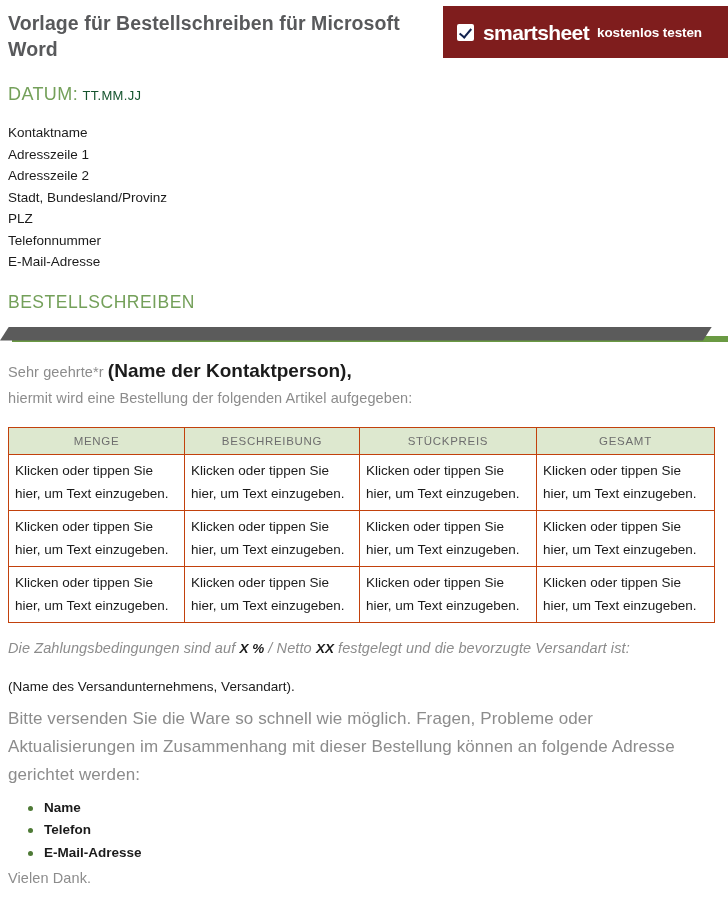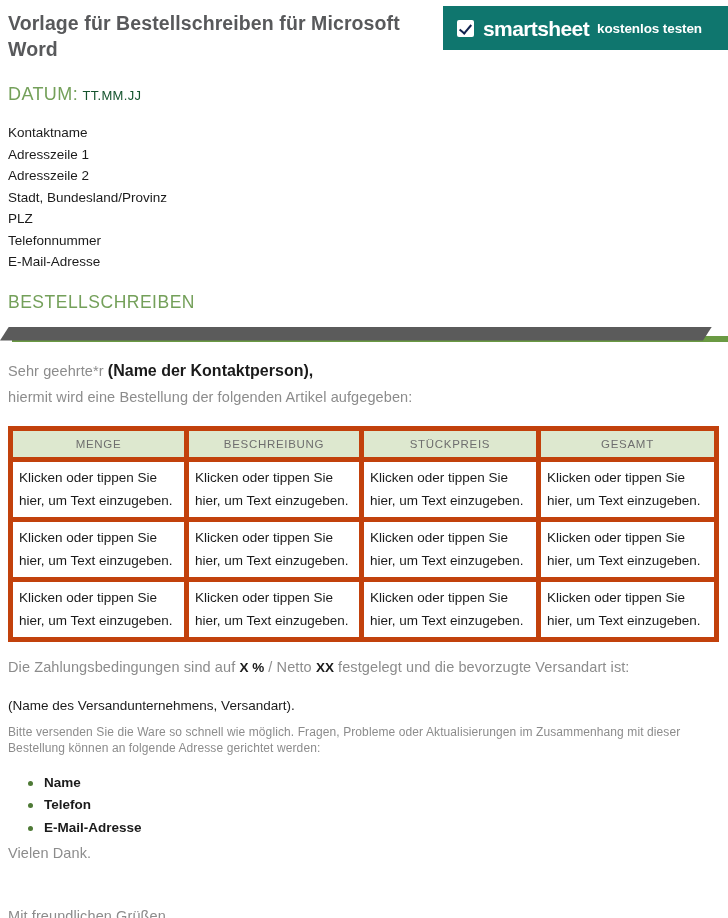--- a/index.html
+++ b/index.html
@@ -36,22 +36,22 @@
     font-weight: bold;
     color: #58595b;
     line-height: 26px;
     letter-spacing: 0.1px;
   }
   .brand-banner {
     position: absolute;
     right: 0px;
     top: 6px;
     width: 285px;
-    height: 44px;
-    background: #0f766e;
+    height: 52px;
+    background: #7f1d1d;
     display: flex;
     align-items: center;
     padding-left: 14px;
     box-sizing: border-box;
   }
   .brand-check {
     width: 17px;
     height: 17px;
     background: #ffffff;
     border-radius: 2px;
@@ -149,41 +149,41 @@
   .salutation {
     margin: 9px 0 0 8px;
     font-size: 14.5px;
     color: #8c8c8c;
     line-height: 23px;
     letter-spacing: 0.1px;
   }
   .salutation .strong {
     color: #1b1b1b;
     font-weight: bold;
-    font-size: 16px;
+    font-size: 19px;
     letter-spacing: 0;
   }
   .intro {
     margin: 3px 0 0 8px;
     font-size: 14.5px;
     color: #8c8c8c;
     line-height: 23px;
     letter-spacing: 0.1px;
   }
 
   
   table.order-table {
     margin: 17px 0 0 8px;
     width: 706px;
     border-collapse: collapse;
     table-layout: fixed;
   }
   table.order-table th,
   table.order-table td {
-    border: 5px solid #c2410c;
+    border: 1px solid #c2410c;
     vertical-align: top;
     padding: 0;
   }
   table.order-table th {
     background: #dde8cf;
     color: #6e6e6e;
     font-size: 11.5px;
     font-weight: normal;
     letter-spacing: 0.7px;
     text-align: center;
@@ -201,39 +201,40 @@
   .col-3 { width: 177px; }
   .col-4 { width: 178px; }
 
   
   .terms {
     margin: 14px 0 16px 8px;
     font-size: 14.5px;
     color: #8c8c8c;
     line-height: 23px;
     letter-spacing: 0.1px;
+    font-style: italic;
   }
   .terms .strong {
     color: #1b1b1b;
     font-weight: bold;
     font-size: 13.5px;
     letter-spacing: 0;
   }
   .shipping-name {
     margin: 8px 0 0 8px;
     font-size: 13.5px;
     color: #1b1b1b;
     font-weight: normal;
     line-height: 21px;
   }
   .instructions {
-    margin: 8px 0 16px 8px;
-    font-size: 12px;
-    color: #8c8c8c;
-    line-height: 16px;
+    margin: 8px 0 8px 8px;
+    font-size: 17px;
+    color: #8c8c8c;
+    line-height: 28px;
     letter-spacing: 0.1px;
     width: 712px;
   }
   ul.contact-list {
     margin: 6px 0 0 0;
     padding: 0 0 0 44px;
     list-style: none;
     font-weight: bold;
   }
   ul.contact-list li {

